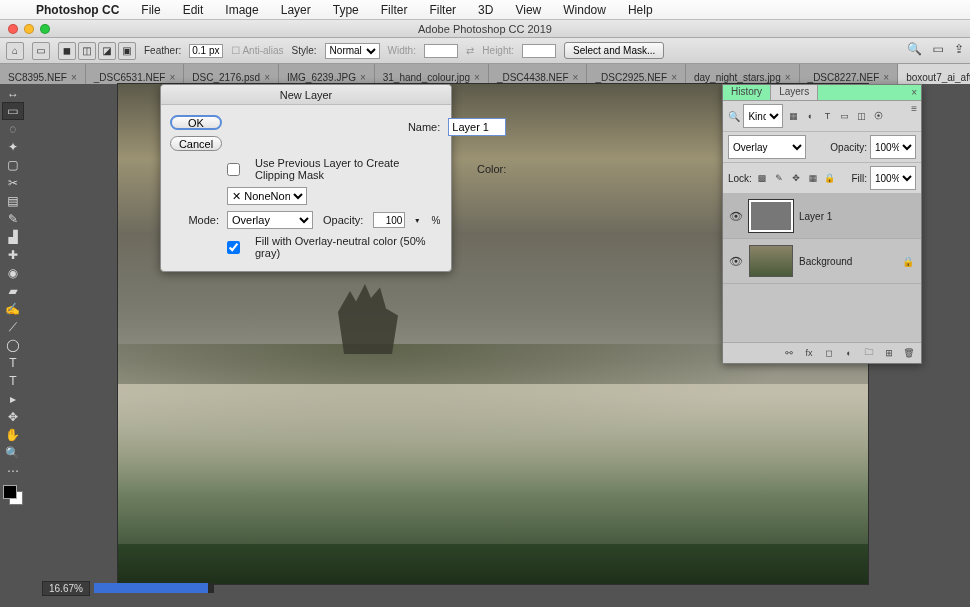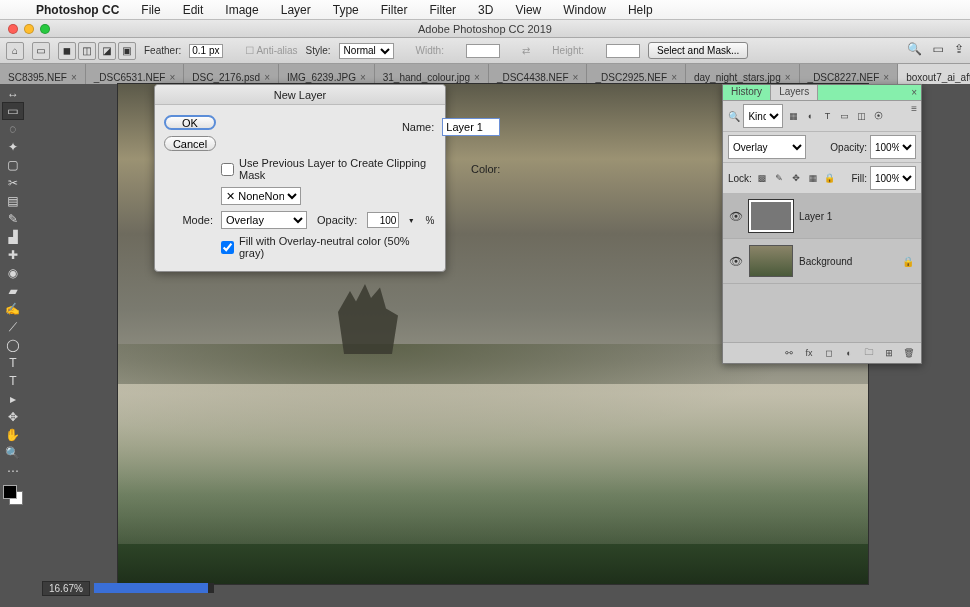--- a/index.html
+++ b/index.html
@@ -17,21 +17,21 @@
 .dot { width: 10px; height: 10px; border-radius: 50%; border: 1px solid rgba(0,0,0,0.2); }
 .red { background:#ff5f57;} .yellow{background:#ffbd2e;} .green{background:#28c940;}
 .titlebar .title { position: absolute; left: 0; right: 0; text-align: center; font-size: 11px; color:#3a3a3a; }
 
 
 .optbar { height: 26px; background: linear-gradient(#e6e6e6,#d3d3d3); border-bottom: 1px solid #9b9b9b; display: flex; align-items: center; padding: 0 6px; gap: 8px; font-size: 10px; color:#333; }
 .optbar .icon-btn { width: 18px; height: 18px; border: 1px solid #999; background:#dcdcdc; border-radius:2px; display:flex; align-items:center; justify-content:center; font-size:10px; }
 .optbar .group { display:flex; gap:2px; }
 .optbar input.small { width: 34px; height:14px; font-size:10px; border:1px solid #999; background:#fff; padding:0 2px;}
 .optbar select.small { height:16px; font-size:10px; border:1px solid #999; background:#fff; }
-.optbar .disabled { color:#999;margin-left:14px; }
+.optbar .disabled { color:#999; }
 .optbar .btn { border:1px solid #888; background:linear-gradient(#fafafa,#e0e0e0); padding:2px 8px; border-radius:3px; font-size:10px; }
 .optbar .spacer { flex:1; }
 
 
 .tabstrip { height: 28px; background:#a7a7a7; border-bottom:1px solid #6f6f6f; display:flex; align-items:stretch; font-size:10px; color:#2b2b2b; overflow:hidden; }
 .tab { padding:0 8px; display:flex; align-items:center; gap:4px; border-right:1px solid #8a8a8a; white-space:nowrap; }
 .tab.active { background:#d8d8d8; }
 .tab .x { font-size:10px; color:#555; }
 
 
@@ -42,26 +42,26 @@
 .swatch-wrap { margin-top:4px; width:22px; height:22px; position:relative; }
 .swatch-fg { position:absolute; left:1px; top:1px; width:14px; height:14px; background:#000; border:1px solid #aaa; }
 .swatch-bg { position:absolute; right:1px; bottom:1px; width:14px; height:14px; background:#fff; border:1px solid #777; }
 
 .canvas { position:absolute; left:118px; top:0; width:750px; height:500px; background: linear-gradient(180deg,#5c5a4a 0%,#9b9273 15%,#6e6b5e 30%,#7a7a6f 45%,#8e8d80 55%,#a1a090 62%,#758062 72%,#3e5a36 82%,#2d4427 92%,#1e2f1a 100%); box-shadow:0 0 0 1px #2f2f2f; overflow:hidden; }
 .castle { position:absolute; left:220px; top:200px; width:60px; height:70px; background:#3a392f; clip-path: polygon(10% 100%,0 40%,20% 10%,30% 25%,45% 0,55% 20%,70% 5%,80% 35%,100% 45%,90% 100%); opacity:0.85; }
 .hill { position:absolute; left:0; right:0; top:260px; height:120px; background: radial-gradient(ellipse at 35% 0%, rgba(90,95,70,0.9), transparent 60%); }
 .mist { position:absolute; left:0; right:0; top:300px; height:160px; background: linear-gradient(180deg, rgba(210,205,185,0.7), rgba(180,178,160,0.2)); }
 
 
-.dialog { position:absolute; left:154px; top:84px; width:292px; background:#e8e8e8; border:1px solid #8e8e8e; border-radius:4px; box-shadow:0 2px 10px rgba(0,0,0,0.4); z-index:20; }
+.dialog { position:absolute; left:160px; top:84px; width:292px; background:#e8e8e8; border:1px solid #8e8e8e; border-radius:4px; box-shadow:0 2px 10px rgba(0,0,0,0.4); z-index:20; }
 .dialog .dt { height:20px; background:linear-gradient(#eaeaea,#d7d7d7); border-bottom:1px solid #bcbcbc; text-align:center; font-size:11px; line-height:20px; border-radius:4px 4px 0 0;}
 .dialog .body { padding:10px 12px 12px 12px; display:grid; grid-template-columns: 46px 1fr 58px; gap:6px 8px; align-items:center; font-size:11px; }
 .dialog label { text-align:right; color:#222; }
 .dialog input[type=text] { width:100%; height:18px; border:1px solid #6a8fd6; background:#fff; padding:0 3px; font-size:11px; }
-.dialog .chk { display:flex; align-items:center; gap:5px; font-size:11px; }
+.dialog .chk { display:flex; align-items:center; gap:15px; font-size:11px; }
 .dialog select { width:100%; height:18px; border:1px solid #999; background:#fff; font-size:11px; }
 .dialog .color-sel { width:80px; }
 .dialog .num { width:32px; height:16px; border:1px solid #999; background:#fff; font-size:10px; text-align:right; padding-right:2px;}
 .dialog .pct { font-size:10px; margin-left:2px;}
 .dialog .dlgbtn { width:52px; height:15px; border:1px solid #8a8a8a; border-radius:10px; background:linear-gradient(#fdfdfd,#e3e3e3); font-size:11px; }
 .dialog .dlgbtn.primary { border:2px solid #5b8dd8; }
 .dialog .btncol { display:flex; flex-direction:column; gap:6px; align-items:center; }
 .dialog .row2 { grid-column: 2 / 3; }
 
 

